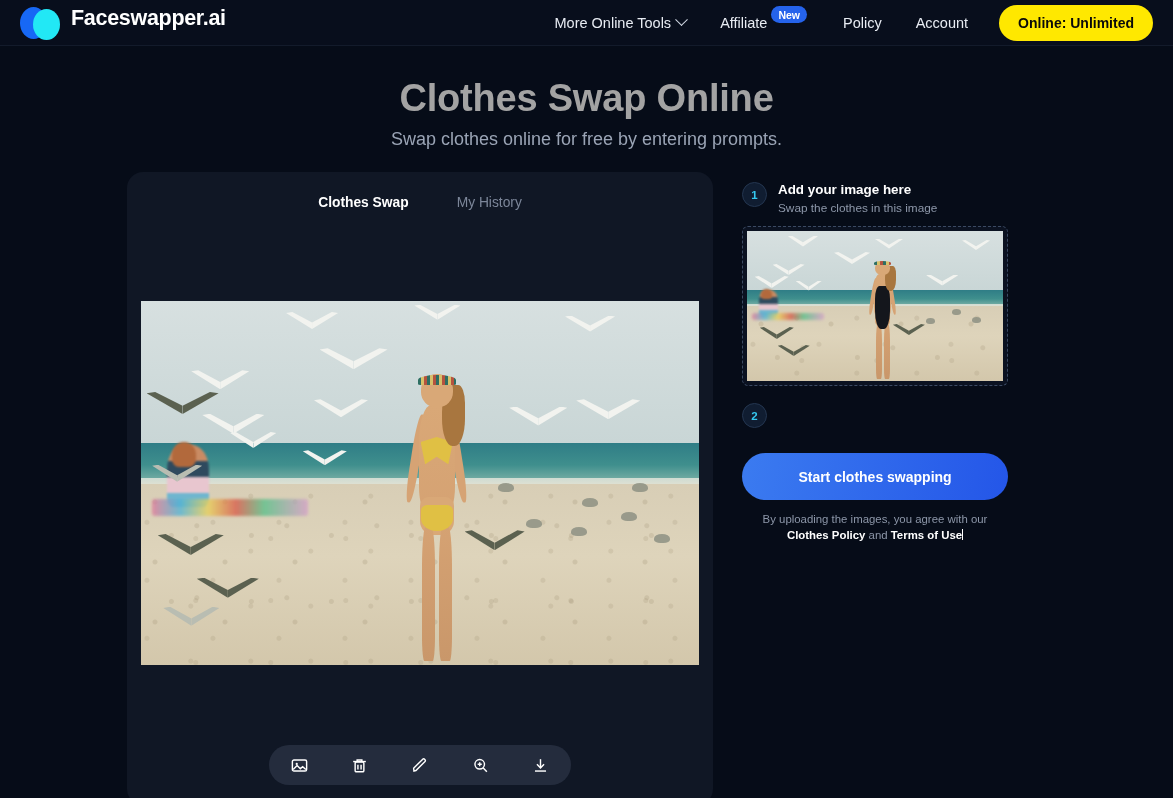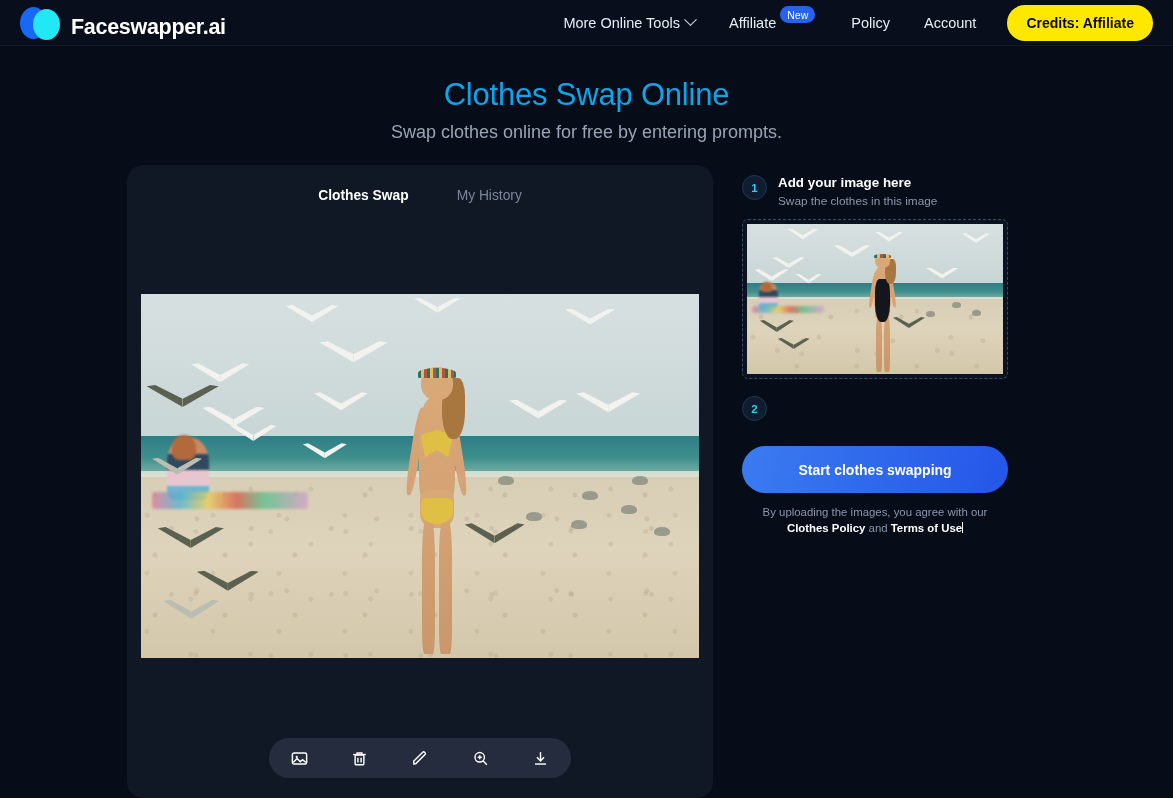--- a/index.html
+++ b/index.html
@@ -13,21 +13,21 @@
   
   .header {
     position: relative;
     height: 46px;
     background: #080e1c;
     border-bottom: 1px solid #131b2b;
     display: flex;
     align-items: center;
     padding: 0 20px;
   }
-  .brand { display: flex; align-items: flex-end; gap: 11px; }
+  .brand { display: flex; align-items: flex-start; gap: 11px; }
   .logo-mark { position: relative; width: 40px; height: 34px; }
   .logo-mark .c-blue {
     position: absolute; left: 0; top: 1px;
     width: 27px; height: 32px; border-radius: 50%;
     background: #1768f5;
   }
   .logo-mark .c-cyan {
     position: absolute; left: 13px; top: 3px;
     width: 27px; height: 31px; border-radius: 50%;
     background: #22e8f5;
@@ -45,36 +45,36 @@
     cursor: pointer; position: relative;
   }
   .chev {
     width: 9px; height: 9px;
     border-right: 1.6px solid #cfd6e2;
     border-bottom: 1.6px solid #cfd6e2;
     transform: rotate(45deg) translate(-2px,-2px);
   }
   .new-badge {
     background: #2563eb; color: #fff;
-    font-size: 10.5px; font-weight: normal;
+    font-size: 10.5px; font-weight: bold;
     border-radius: 9px; padding: 2.5px 7px;
     position: relative; top: -8px; left: -2px;
   }
   .credits-btn {
     background: #ffe800; color: #0a0a0a;
     font-size: 14px; font-weight: bold;
     border-radius: 20px; padding: 10px 19px;
     margin-left: 14px; border: none; cursor: pointer;
     white-space: nowrap;
   }
 
   
   .title-wrap { text-align: center; padding-top: 31px; }
   .page-title {
-    color: #0ea5e9; font-size: 31px; font-weight: normal;
+    color: #a3a3a3; font-size: 38px; font-weight: bold;
     letter-spacing: -0.2px;
   }
   .page-sub { color: #9aa4b5; font-size: 18px; margin-top: 9px; }
 
   
   .content {
     display: flex; gap: 29px;
     padding: 22px 0 0 127px;
   }
 
@@ -316,21 +316,21 @@
     <div class="nav-item">
       <span>Affiliate</span>
       <span class="new-badge">New</span>
     </div>
     <div class="nav-item">
       <span>Policy</span>
     </div>
     <div class="nav-item">
       <span>Account</span>
     </div>
-    <button class="credits-btn">Credits: Affiliate</button>
+    <button class="credits-btn">Online: Unlimited</button>
   </nav>
 </div>
 
 <div class="title-wrap">
   <div class="page-title">Clothes Swap Online</div>
   <div class="page-sub">Swap clothes online for free by entering prompts.</div>
 </div>
 
 <div class="content">
 

